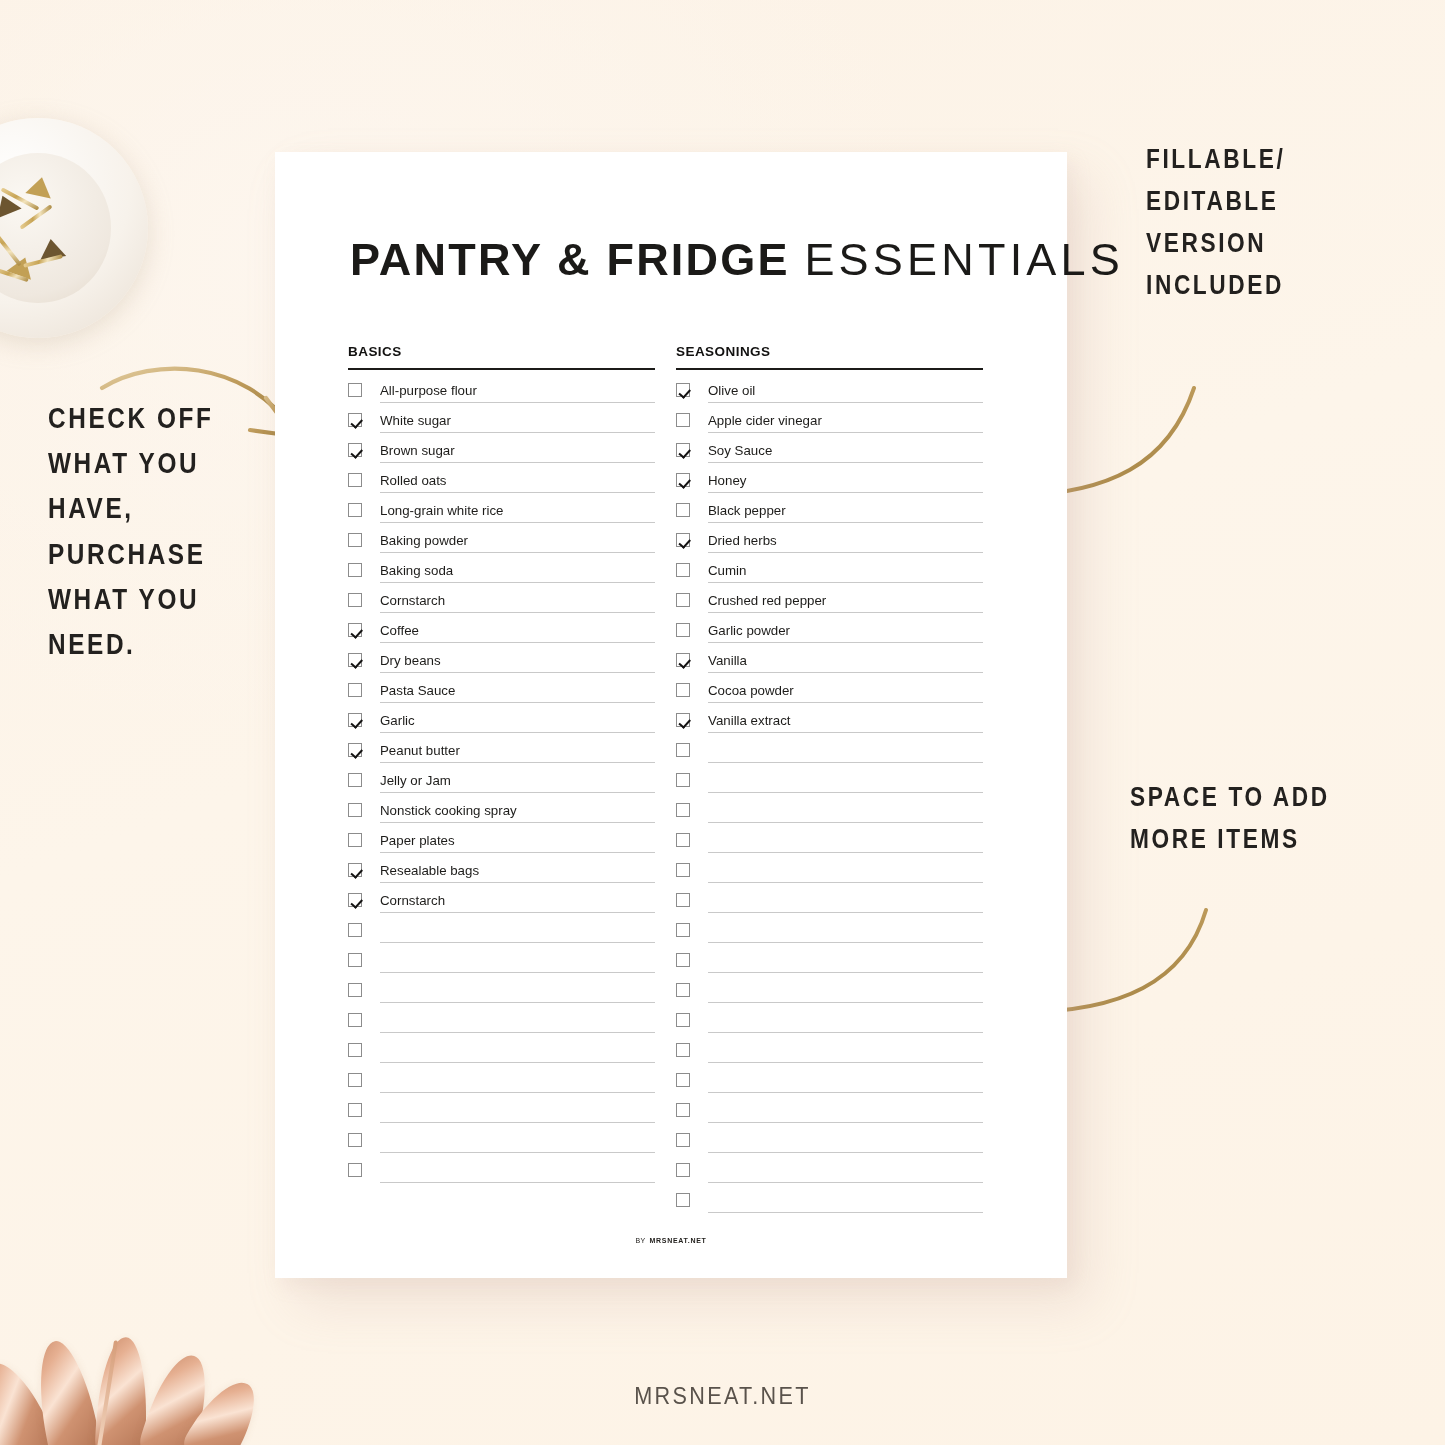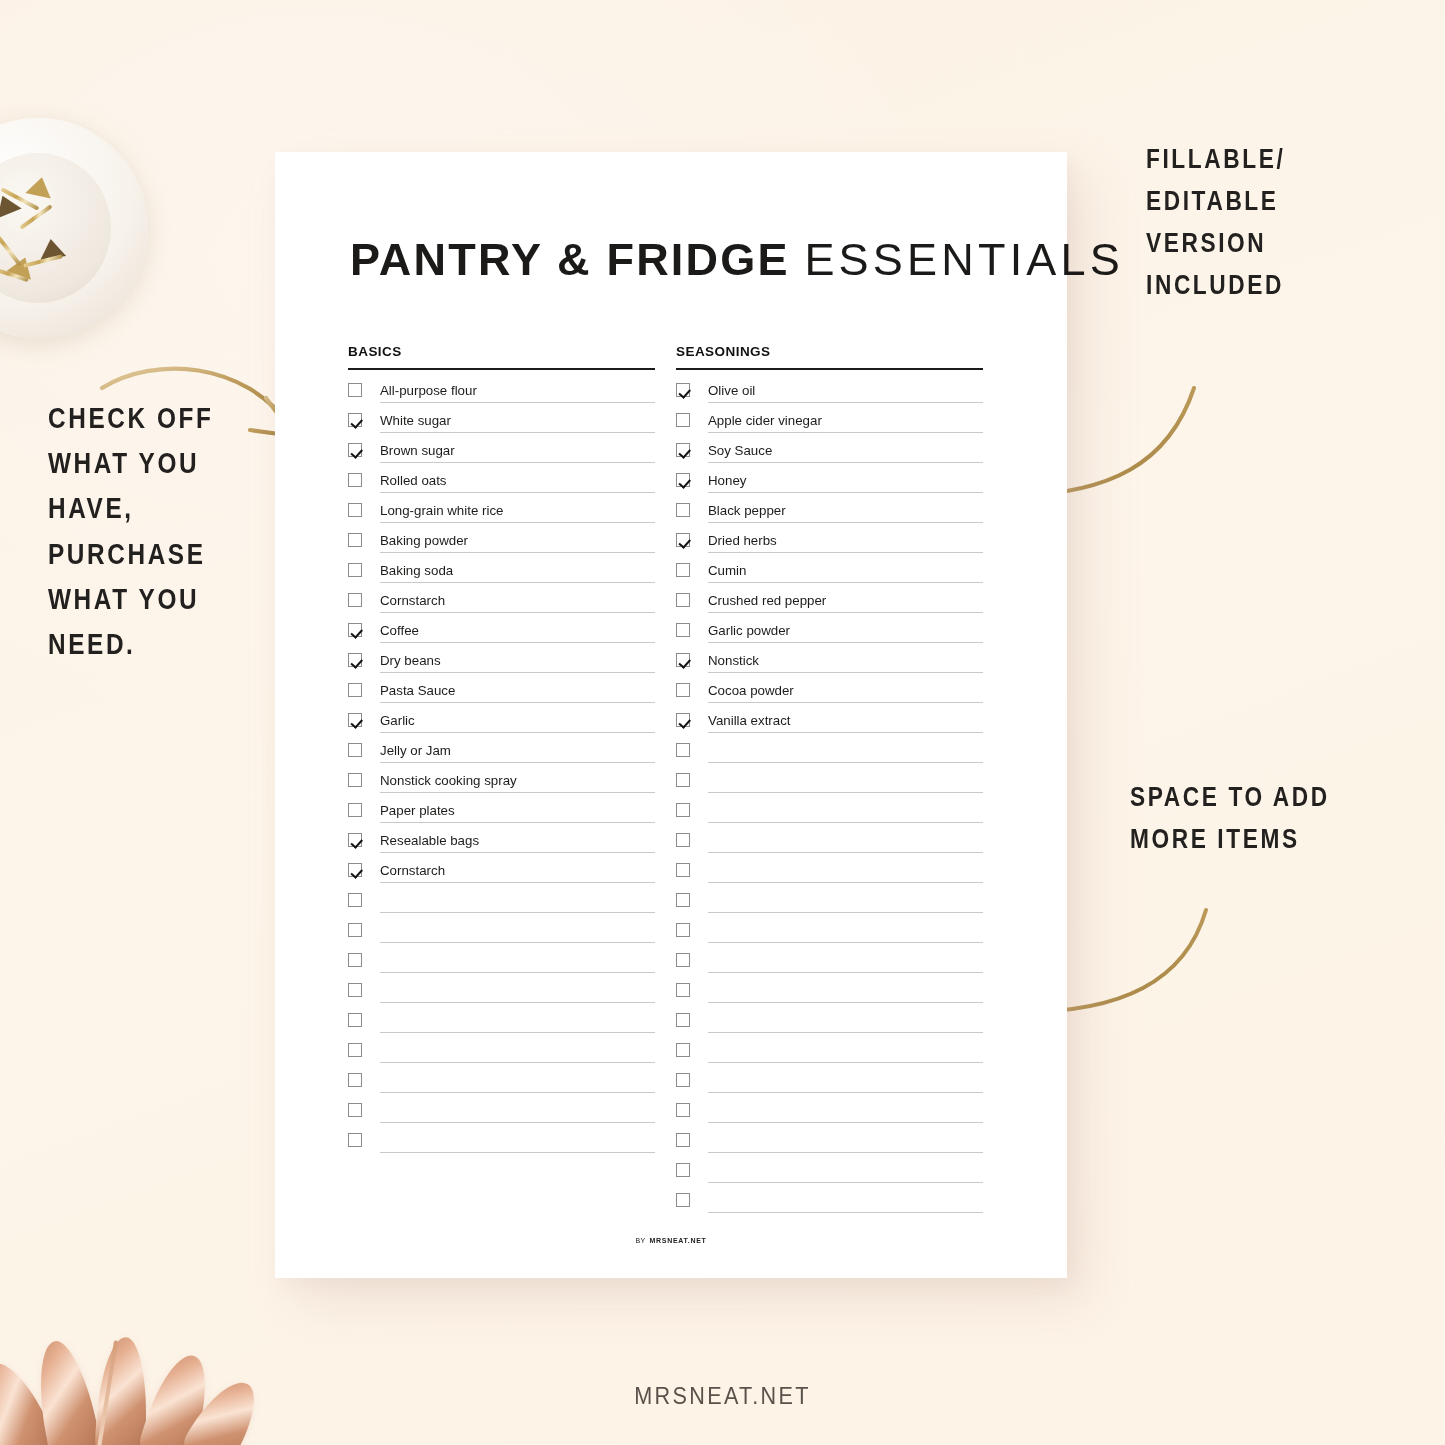--- a/index.html
+++ b/index.html
@@ -290,20 +290,26 @@
               <span class="row-label">Pasta Sauce</span>
             </div>
           </div>
           <div class="row">
             <div class="cb checked"></div>
             <div class="row-line">
               <span class="row-label">Garlic</span>
             </div>
           </div>
           <div class="row">
+            <div class="cb checked"></div>
+            <div class="row-line">
+              <span class="row-label">Peanut butter</span>
+            </div>
+          </div>
+          <div class="row">
             <div class="cb"></div>
             <div class="row-line">
               <span class="row-label">Jelly or Jam</span>
             </div>
           </div>
           <div class="row">
             <div class="cb"></div>
             <div class="row-line">
               <span class="row-label">Nonstick cooking spray</span>
             </div>
@@ -434,21 +440,21 @@
           </div>
           <div class="row">
             <div class="cb"></div>
             <div class="row-line">
               <span class="row-label">Garlic powder</span>
             </div>
           </div>
           <div class="row">
             <div class="cb checked"></div>
             <div class="row-line">
-              <span class="row-label">Nonstick</span>
+              <span class="row-label">Vanilla</span>
             </div>
           </div>
           <div class="row">
             <div class="cb"></div>
             <div class="row-line">
               <span class="row-label">Cocoa powder</span>
             </div>
           </div>
           <div class="row">
             <div class="cb checked"></div>

